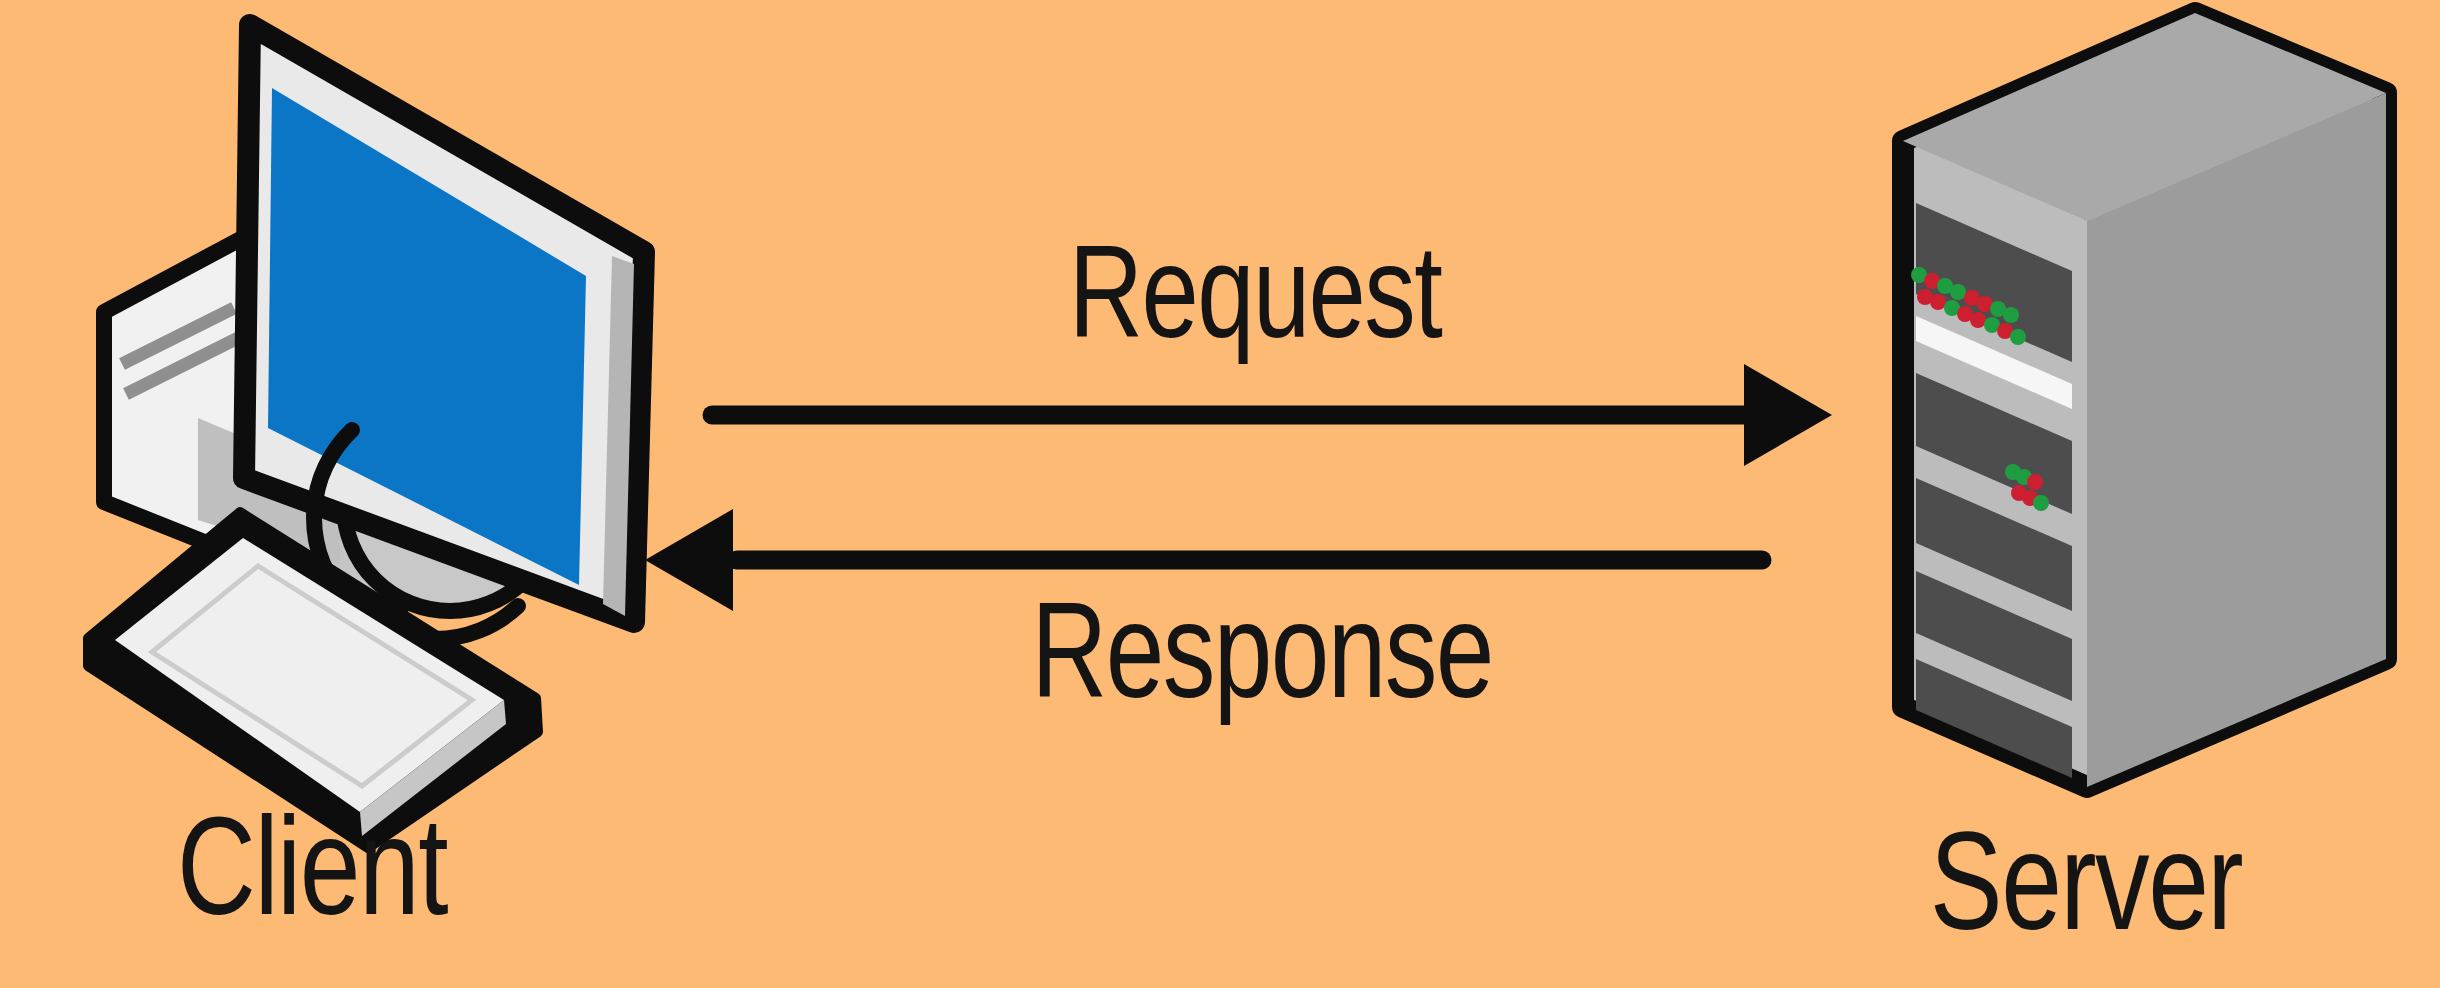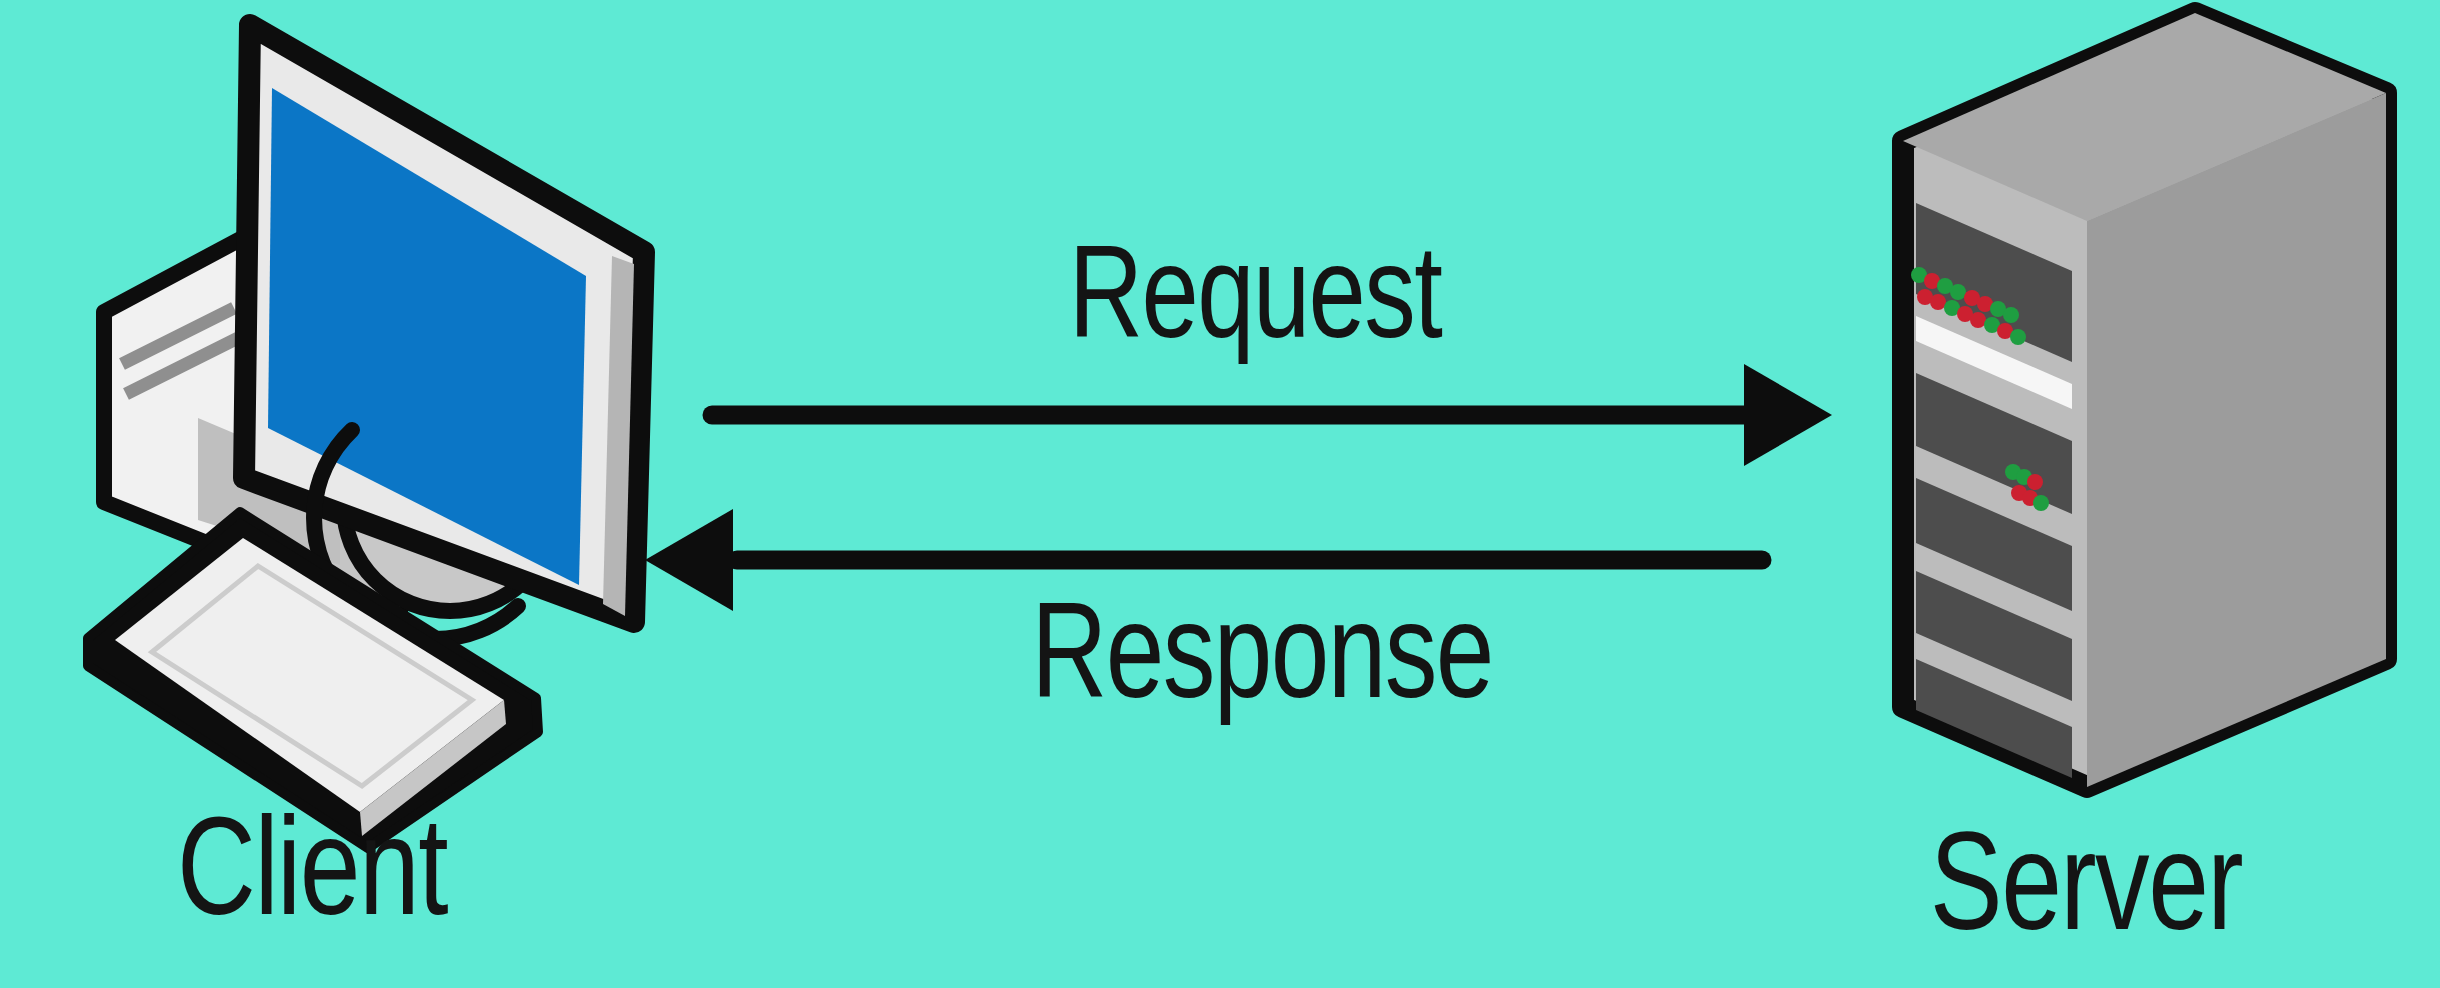--- a/index.html
+++ b/index.html
@@ -1,20 +1,20 @@
 <!DOCTYPE html>
 <html><head>
 <meta charset="utf-8">
 <style>
   html, body { margin: 0; padding: 0; background: #ffffff; }
   .canvas {
     position: relative;
     width: 2440px;
     height: 988px;
-    background: #5eead4;
+    background: #fdba74;
     overflow: hidden;
     font-family: "Liberation Sans", sans-serif;
   }
   .scene {
     position: absolute;
     inset: 0;
     width: 2440px;
     height: 988px;
   }
   .diagram-label {

